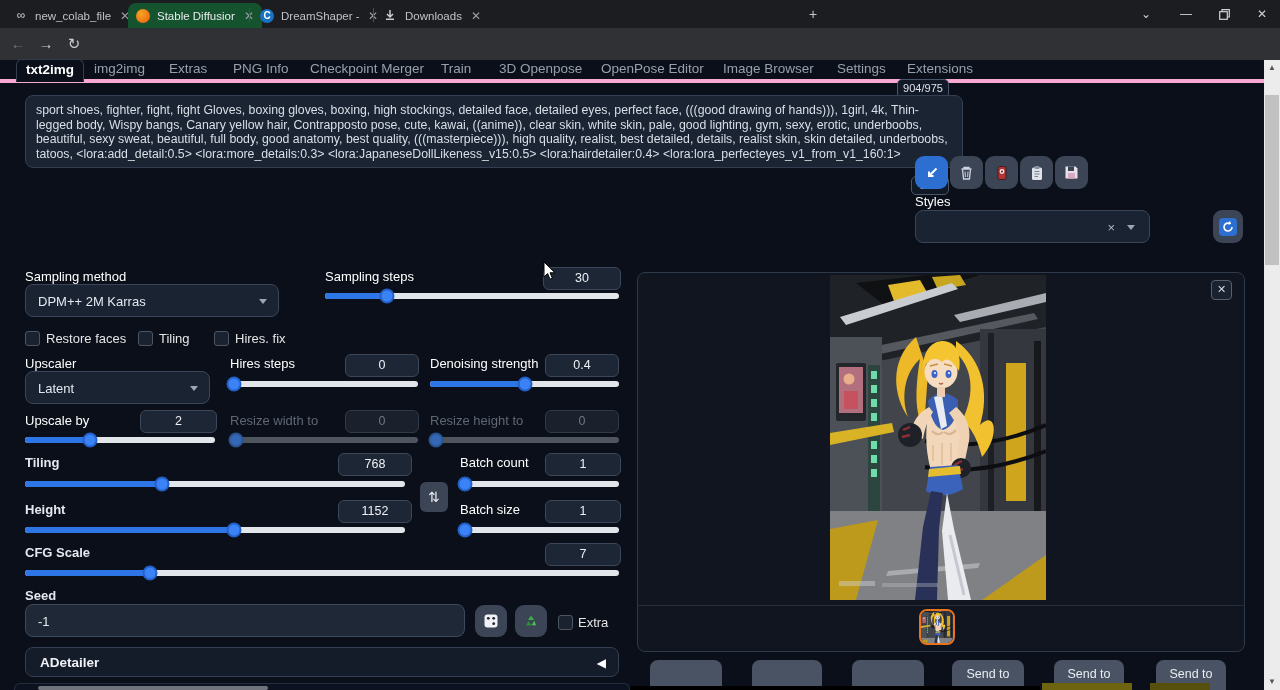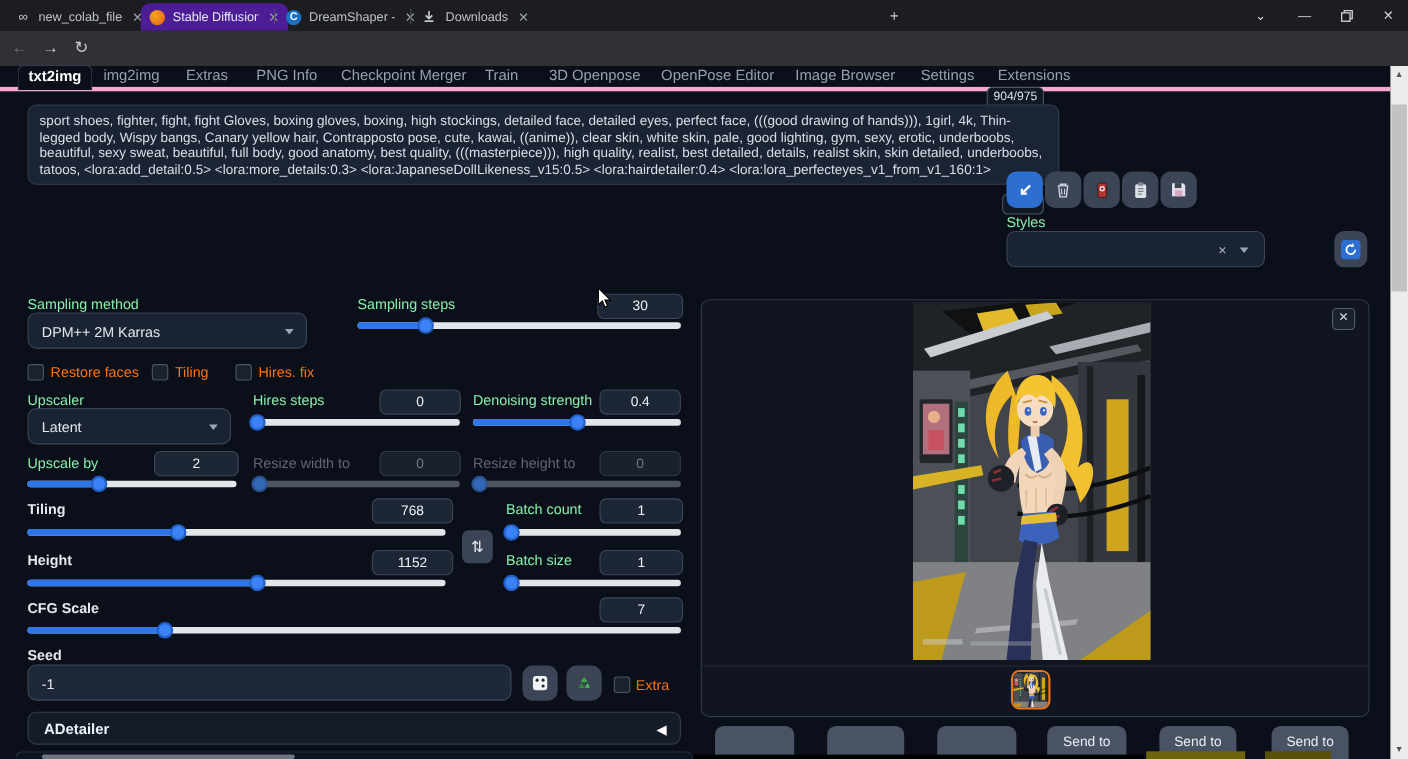--- a/index.html
+++ b/index.html
@@ -5,21 +5,21 @@
   html,body{margin:0;padding:0;background:#000;}
   #app{position:relative;width:1280px;height:690px;overflow:hidden;
        font-family:"Liberation Sans","DejaVu Sans",sans-serif;
        background:#0b0f19;-webkit-font-smoothing:antialiased;}
   .abs{position:absolute;}
 
   
   #tabstrip{position:absolute;left:0;top:0;width:1280px;height:28px;background:#1c1d20;}
   .btab{position:absolute;top:3px;height:25px;display:flex;align-items:center;gap:7px;
         padding:0 8px;font-size:11.5px;color:#bfc2c7;border-radius:8px 8px 0 0;}
-  .btab.active{background:#4c1d95;color:#e8eaed;}
+  .btab.active{background:#14532d;color:#e8eaed;}
   .btab .ttl{white-space:nowrap;overflow:hidden;max-width:118px;}
   .btab .tclose{color:#9aa0a6;font-size:12px;margin-left:2px;cursor:default;}
   .tabsep{position:absolute;top:8px;width:1px;height:14px;background:#4a4d52;}
   .favic{width:14px;height:14px;border-radius:50%;display:inline-block;flex:none;
          text-align:center;line-height:14px;font-size:10px;}
   #toolbar{position:absolute;left:0;top:28px;width:1280px;height:32px;background:#303134;}
   .navbtn{position:absolute;top:4px;width:24px;height:24px;color:#c7cacf;font-size:15px;
           text-align:center;line-height:24px;border-radius:50%;}
   .navbtn.dim{color:#707479;}
   #urlpill{position:absolute;left:95px;top:33px;width:1008px;height:25px;border-radius:13px;
@@ -43,39 +43,39 @@
         overflow:hidden;word-break:break-word;}
   .counter{position:absolute;background:#111826;border:1px solid #4a5568;border-radius:5px;
            color:#dbe1ea;font-size:11px;text-align:center;line-height:17px;}
 
   #genbtn{position:absolute;left:915px;top:28px;width:268px;height:61px;border-radius:8px;
           background:linear-gradient(180deg,#f08223 0%,#e56c11 100%);
           color:#fff;font-weight:bold;font-size:15px;text-align:center;line-height:61px;cursor:pointer;}
   .iconbtn{position:absolute;top:96px;width:33px;height:33px;border-radius:9px;background:#3c4556;
            display:flex;align-items:center;justify-content:center;}
   .iconbtn.blue{background:#2d6fd1;}
-  .lbl{position:absolute;color:#86efac;font-size:13px;white-space:nowrap;}
+  .lbl{position:absolute;color:#ffffff;font-size:13px;white-space:nowrap;}
   .lbl.dim{color:#5f6774;}
   .lbl.bold{font-weight:bold;color:#e4e9f0;}
   .dropdown{position:absolute;height:33px;background:#1a2332;border:1px solid #3a4658;border-radius:8px;
             color:#e3e8ef;font-size:13px;line-height:33px;padding:0 12px;box-sizing:border-box;}
   .caret{position:absolute;right:11px;top:14px;width:0;height:0;border-left:4.5px solid transparent;
          border-right:4.5px solid transparent;border-top:5px solid #9ca6b4;}
   .numbox{position:absolute;height:21px;background:#1d2635;border:1px solid #3c4759;border-radius:6px;
           color:#eef1f6;font-size:12.5px;text-align:center;line-height:21px;}
   .numbox.dim{color:#707886;background:#1a212d;border-color:#303a49;}
   .slider{position:absolute;height:6px;background:#e2e5ea;border-radius:3px;}
   .sl-fill{position:absolute;left:0;top:0;height:100%;background:#2e76e8;border-radius:3px;}
   .sl-knob{position:absolute;top:50%;transform:translate(-50%,-50%);width:15px;height:15px;border-radius:50%;
            background:#3b82f6;border:2px solid #2361c9;box-sizing:border-box;}
   .slider.dim{background:#4e555f;}
   .slider.dim .sl-fill{background:#2f5da8;}
   .slider.dim .sl-knob{background:#3468b6;border-color:#2a548f;}
   .cbox{position:absolute;width:15px;height:15px;background:#1a2230;border:1.5px solid #4b5563;border-radius:3px;box-sizing:border-box;}
-  .cblbl{position:absolute;color:#f97316;font-size:13px;}
+  .cblbl{position:absolute;color:#e5e5e5;font-size:13px;}
 
   #adetailer{position:absolute;left:25px;top:587px;width:594px;height:30px;background:#141c29;
              border:1px solid #333e50;border-radius:8px;color:#eef1f6;font-size:13.5px;font-weight:bold;
              line-height:30px;padding:0 14px;box-sizing:border-box;}
   #adetailer .arr{position:absolute;right:12px;top:0;color:#fff;font-size:12px;}
 
   #outpanel{position:absolute;left:637px;top:212px;width:608px;height:380px;background:#10151f;
             border:1px solid #2e3949;border-radius:8px;box-sizing:border-box;}
   #gallerystrip{position:absolute;left:637px;top:545px;width:608px;height:47px;border-top:1px solid #232d3c;}
   .sendbtn{position:absolute;top:600px;height:38px;background:#4a5363;border-radius:8px;

